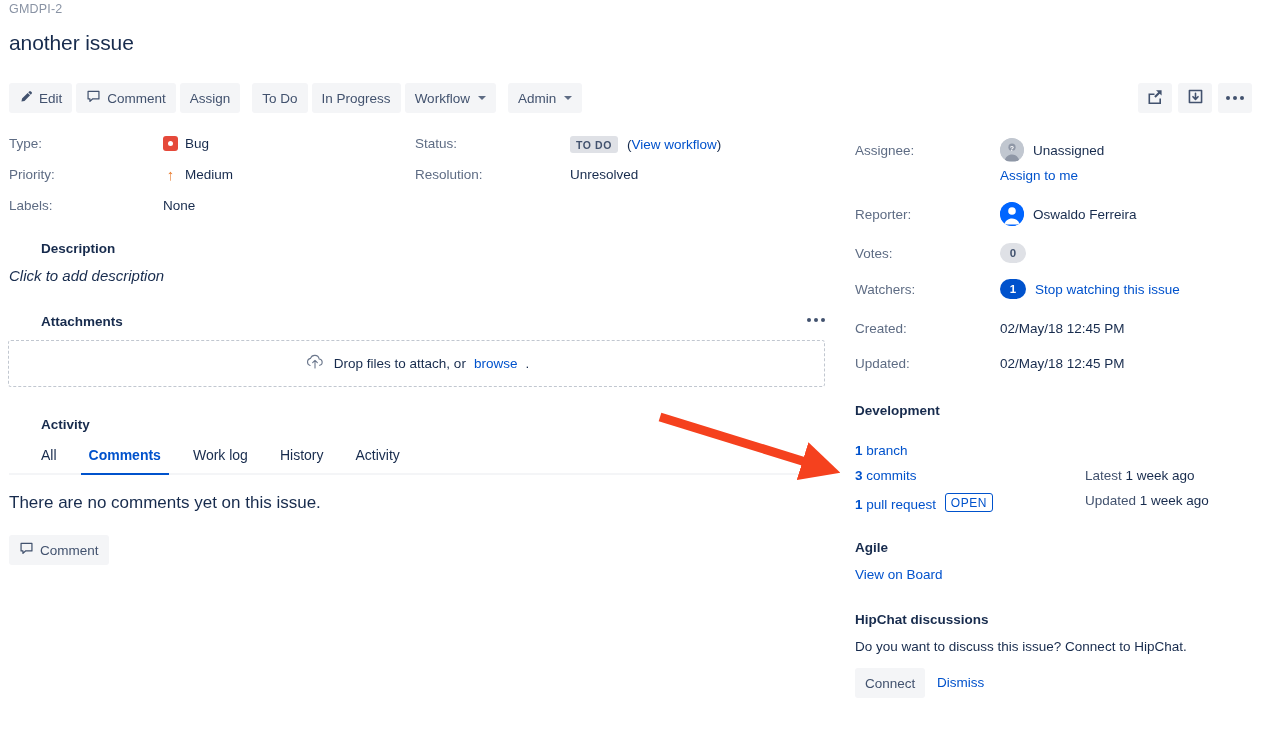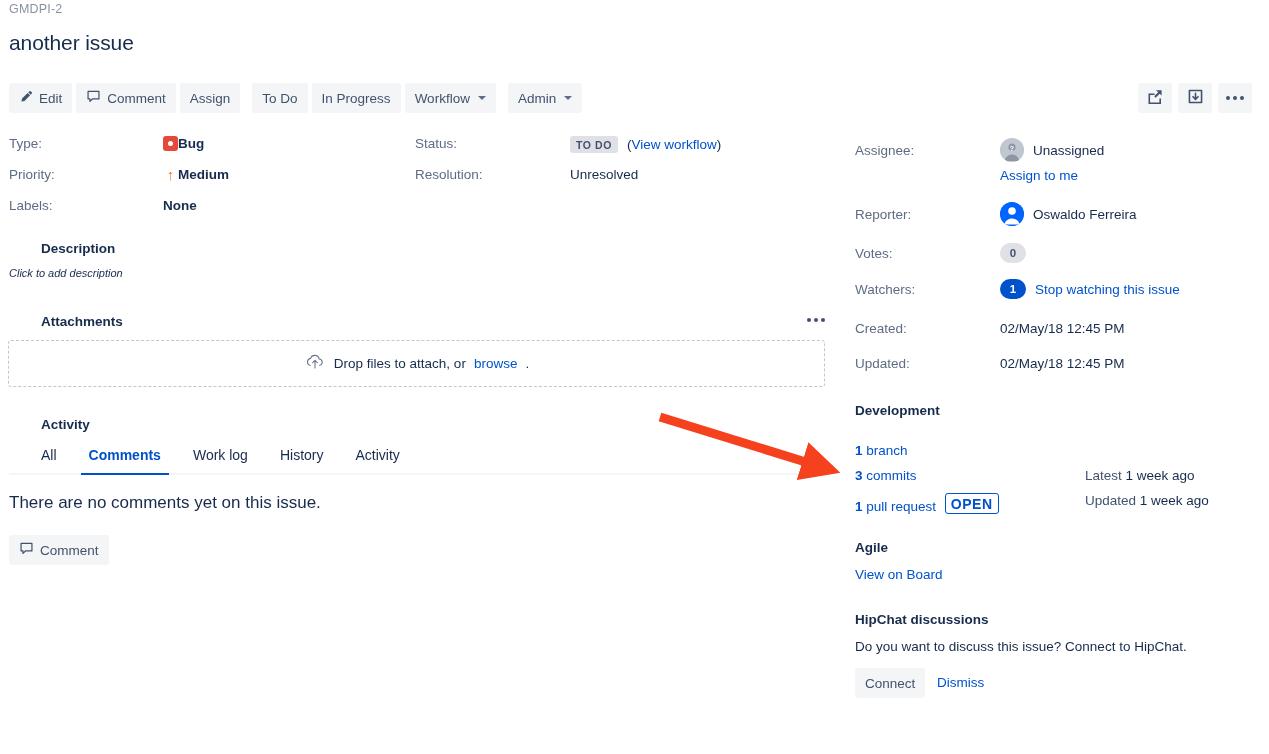--- a/index.html
+++ b/index.html
@@ -98,21 +98,21 @@
   
   .details { position: absolute; left: 0; top: 136px; width: 830px; }
   .det-row { position: relative; height: 31px; }
   .det-label {
     position: absolute; left: 9px; top: 0;
     font-size: 13.5px; color: #5e6c84;
   }
   .det-value {
     position: absolute; left: 163px; top: 0;
     font-size: 13.5px; color: #172b4d;
-    display: flex; align-items: center;  font-weight: bold;
+    display: flex; align-items: center; gap: 7px;
   }
   .det-label2 { position: absolute; left: 415px; top: 0; font-size: 13.5px; color: #5e6c84; }
   .det-value2 { position: absolute; left: 570px; top: 0; font-size: 13.5px; color: #172b4d;
                 display: flex; align-items: center; gap: 9px; }
 
   .bug-icon {
     width: 15px; height: 15px;
     background: #e5493a;
     border-radius: 3px;
     display: inline-flex;
@@ -148,21 +148,21 @@
     position: absolute;
     left: 9px;
     font-size: 13.5px;
     font-weight: bold;
     color: #172b4d;
     margin-left: 32px;
   }
   .desc-head { top: 241px; }
   .desc-placeholder {
     position: absolute; left: 9px; top: 267px;
-    font-size: 11px; font-style: italic; color: #172b4d;
+    font-size: 15px; font-style: italic; color: #172b4d;
     cursor: pointer;
   }
 
   
   .att-head { top: 314px; }
   .att-dots {
     position: absolute; right: 444px; top: 318px;
     cursor: pointer;
   }
   .dropzone {
@@ -281,22 +281,22 @@
   .dev-meta {
     position: absolute; left: 230px;
     font-size: 13.5px; color: #42526e; white-space: nowrap;
   }
   .dev-meta b { font-weight: normal; color: #172b4d; }
   .open-badge {
     display: inline-block;
     border: 1px solid #0052cc;
     color: #0052cc;
     border-radius: 3px;
-    font-size: 14px;
-    font-weight: bold;
+    font-size: 12px;
+    font-weight: normal;
     letter-spacing: .5px;
     padding: 2px 5px 1px;
     margin-left: 5px;
     vertical-align: 1.5px;
   }
   .hipchat-text {
     position: absolute; left: 0;
     font-size: 13.5px; color: #172b4d; white-space: nowrap;
   }
   .connect-btn {

